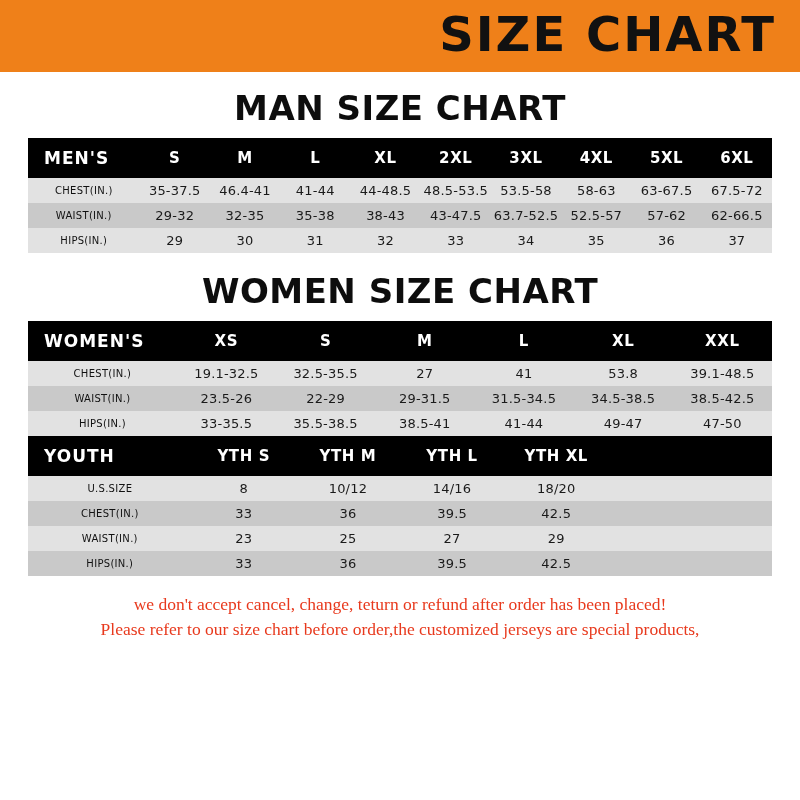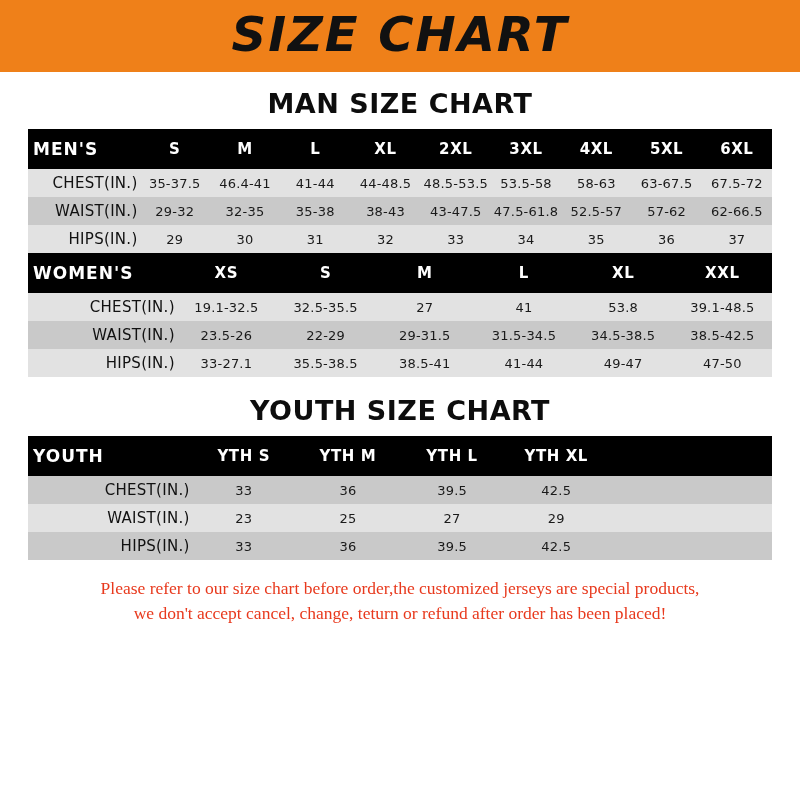--- a/index.html
+++ b/index.html
@@ -32,22 +32,21 @@
 
   .header {
     position: absolute;
     left: 24px;
     right: 24px;
     top: 0;
     height: 72px;
     background: #ef8019;
     display: flex;
     align-items: center;
-    justify-content: center;
-    font-style: italic;
+    justify-content: flex-end;
   }
   .header-title {
     font-family: "DejaVu Sans", sans-serif;
     font-weight: bold;
     font-size: 48px;
     letter-spacing: 2px;
     color: #111111;
     line-height: 1;
     padding-bottom: 4px;
   }
@@ -59,21 +58,21 @@
     right: 0;
     bottom: 0;
     padding: 0 28px;
     box-sizing: border-box;
   }
 
   .section-title {
     text-align: center;
     font-family: "DejaVu Sans", sans-serif;
     font-weight: bold;
-    font-size: 27px;
+    font-size: 34px;
     letter-spacing: 0.5px;
     color: #0d0d0d;
     margin: 18px 0 10px 0;
   }
   .section-title.first { margin-top: 16px; }
 
   table.chart {
     width: 100%;
     border-collapse: collapse;
     table-layout: fixed;
@@ -90,32 +89,31 @@
   table.chart thead th {
     background: #000000;
     color: #ffffff;
     font-weight: bold;
     font-size: 15px;
     padding: 10px 2px;
     letter-spacing: 0.6px;
   }
   table.chart thead th.row-label {
     text-align: left;
-    padding-left: 5px;
+    padding-left: 16px;
     font-size: 17px;
     letter-spacing: 1px;
     margin-left: 36px;
   }
   table.chart tbody tr.light { background: #e2e2e2; }
   table.chart tbody tr.dark { background: #c9c9c9; }
   table.chart tbody td.row-label {
-    font-size: 15px;
+    font-size: 10px;
     letter-spacing: 0.3px;
     color: #111111;
-    text-align: right;
   }
 
   
   .men col.lbl { width: 15%; }
   .women col.lbl { width: 20%; }
   .youth col.lbl { width: 22%; }
   .youth col.pad { width: 22%; }
 
   .footer-note {
     margin-top: 16px;
@@ -182,40 +180,41 @@
           <td>63-67.5</td>
           <td>67.5-72</td>
         </tr>
         <tr class="dark">
           <td class="row-label">WAIST(IN.)</td>
           <td>29-32</td>
           <td>32-35</td>
           <td>35-38</td>
           <td>38-43</td>
           <td>43-47.5</td>
-          <td>47.5-61.8</td>
+          <td>63.7-52.5</td>
           <td>52.5-57</td>
           <td>57-62</td>
           <td>62-66.5</td>
         </tr>
         <tr class="light">
           <td class="row-label">HIPS(IN.)</td>
           <td>29</td>
           <td>30</td>
           <td>31</td>
           <td>32</td>
           <td>33</td>
           <td>34</td>
           <td>35</td>
           <td>36</td>
           <td>37</td>
         </tr>
       </tbody>
     </table>
 
+    <div class="section-title">WOMEN SIZE CHART</div>
     <table class="chart women">
       <colgroup>
         <col class="lbl">
           <col>
           <col>
           <col>
           <col>
           <col>
           <col>
       </colgroup>
@@ -244,51 +243,58 @@
           <td class="row-label">WAIST(IN.)</td>
           <td>23.5-26</td>
           <td>22-29</td>
           <td>29-31.5</td>
           <td>31.5-34.5</td>
           <td>34.5-38.5</td>
           <td>38.5-42.5</td>
         </tr>
         <tr class="light">
           <td class="row-label">HIPS(IN.)</td>
-          <td>33-27.1</td>
+          <td>33-35.5</td>
           <td>35.5-38.5</td>
           <td>38.5-41</td>
           <td>41-44</td>
           <td>49-47</td>
           <td>47-50</td>
         </tr>
       </tbody>
     </table>
 
-    <div class="section-title">YOUTH SIZE CHART</div>
     <table class="chart youth">
       <colgroup>
         <col class="lbl">
           <col>
           <col>
           <col>
           <col>
           <col class="pad">
       </colgroup>
       <thead>
         <tr>
           <th class="row-label">YOUTH</th>
           <th>YTH S</th>
           <th>YTH M</th>
           <th>YTH L</th>
           <th>YTH XL</th>
           <th></th>
         </tr>
       </thead>
       <tbody>
+        <tr class="light">
+          <td class="row-label">U.S.SIZE</td>
+          <td>8</td>
+          <td>10/12</td>
+          <td>14/16</td>
+          <td>18/20</td>
+          <td></td>
+        </tr>
         <tr class="dark">
           <td class="row-label">CHEST(IN.)</td>
           <td>33</td>
           <td>36</td>
           <td>39.5</td>
           <td>42.5</td>
           <td></td>
         </tr>
         <tr class="light">
           <td class="row-label">WAIST(IN.)</td>
@@ -303,18 +309,18 @@
           <td>33</td>
           <td>36</td>
           <td>39.5</td>
           <td>42.5</td>
           <td></td>
         </tr>
       </tbody>
     </table>
 
     <div class="footer-note">
+      <div>we don't accept cancel, change, teturn or refund after order has been placed!</div>
       <div>Please refer to our size chart before order,the customized jerseys are special products,</div>
-      <div>we don't accept cancel, change, teturn or refund after order has been placed!</div>
     </div>
 
   </div>
 </div>
 
 </body></html>

